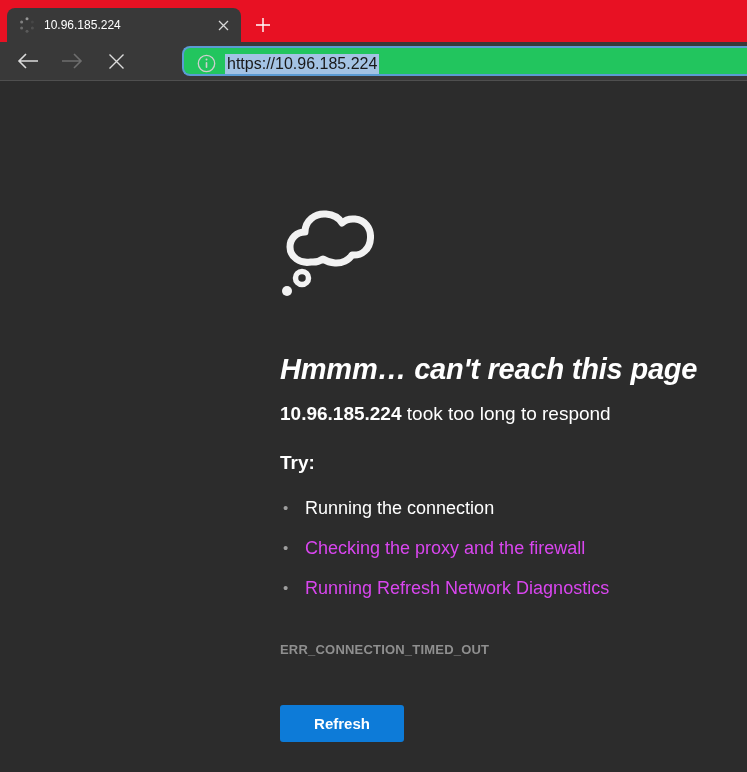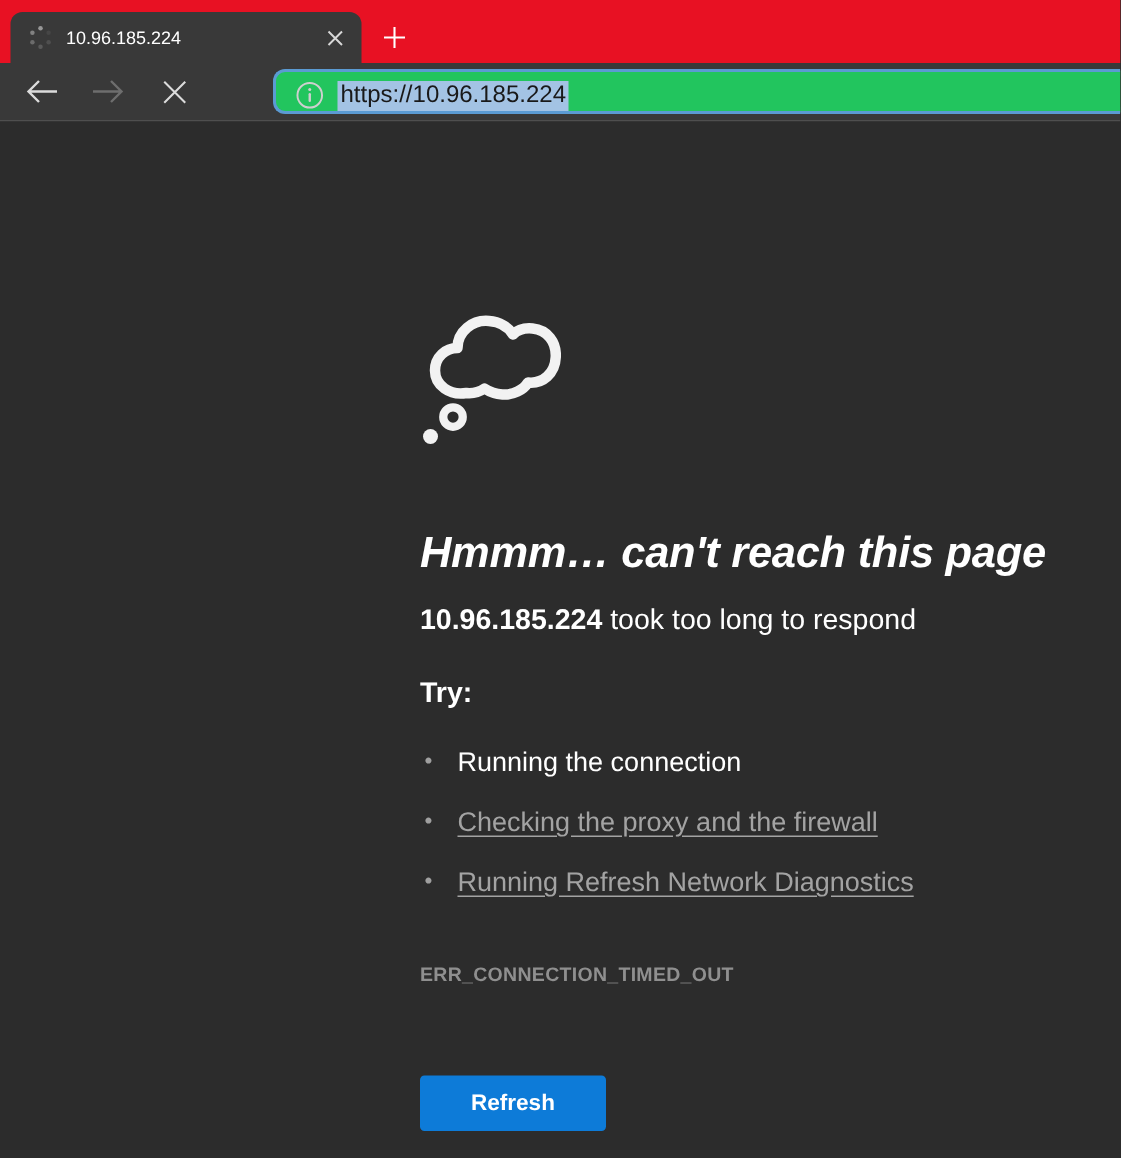--- a/index.html
+++ b/index.html
@@ -37,25 +37,25 @@
   .cloud { display:block; }
   h1.err-title { margin-top:57px; font-size:29px; line-height:33px; font-weight:700;
     color:#ffffff; letter-spacing:-0.2px;font-style:italic; }
   .err-sub { margin-top:16px; font-size:19px; line-height:24px; color:#ffffff; }
   .err-sub b { font-weight:700; }
   .try { margin-top:25px; font-size:19px; line-height:24px; font-weight:700; }
   ul.sugg { list-style:none; margin-top:22px; }
   ul.sugg li { position:relative; padding-left:25px; font-size:18px; line-height:22px;
     margin-bottom:18px; }
   .bullet { position:absolute; left:3px; top:0; color:#9f9f9f; font-size:15px; }
-  ul.sugg a { color:#a3a3a3; text-decoration:underline; text-underline-offset:3px;
+  ul.sugg a { color:#d946ef; text-underline-offset:3px;
     cursor:pointer; }
   .err-code { margin-top:43px; font-size:13px; font-weight:600; color:#8f8f8f;
     letter-spacing:0.2px; }
-  .refresh { margin-top:60px; width:124px; height:37px; background:#0d7bd8;
+  .refresh { margin-top:48px; width:124px; height:37px; background:#0d7bd8;
     color:#ffffff; font-family:inherit; font-size:15px; font-weight:700; border:none;
     border-radius:3px; cursor:pointer; display:block; }
   svg { display:block; }
 </style>
 </head>
 <body>
 
 <div class="window">
 
   <div class="tabstrip">

